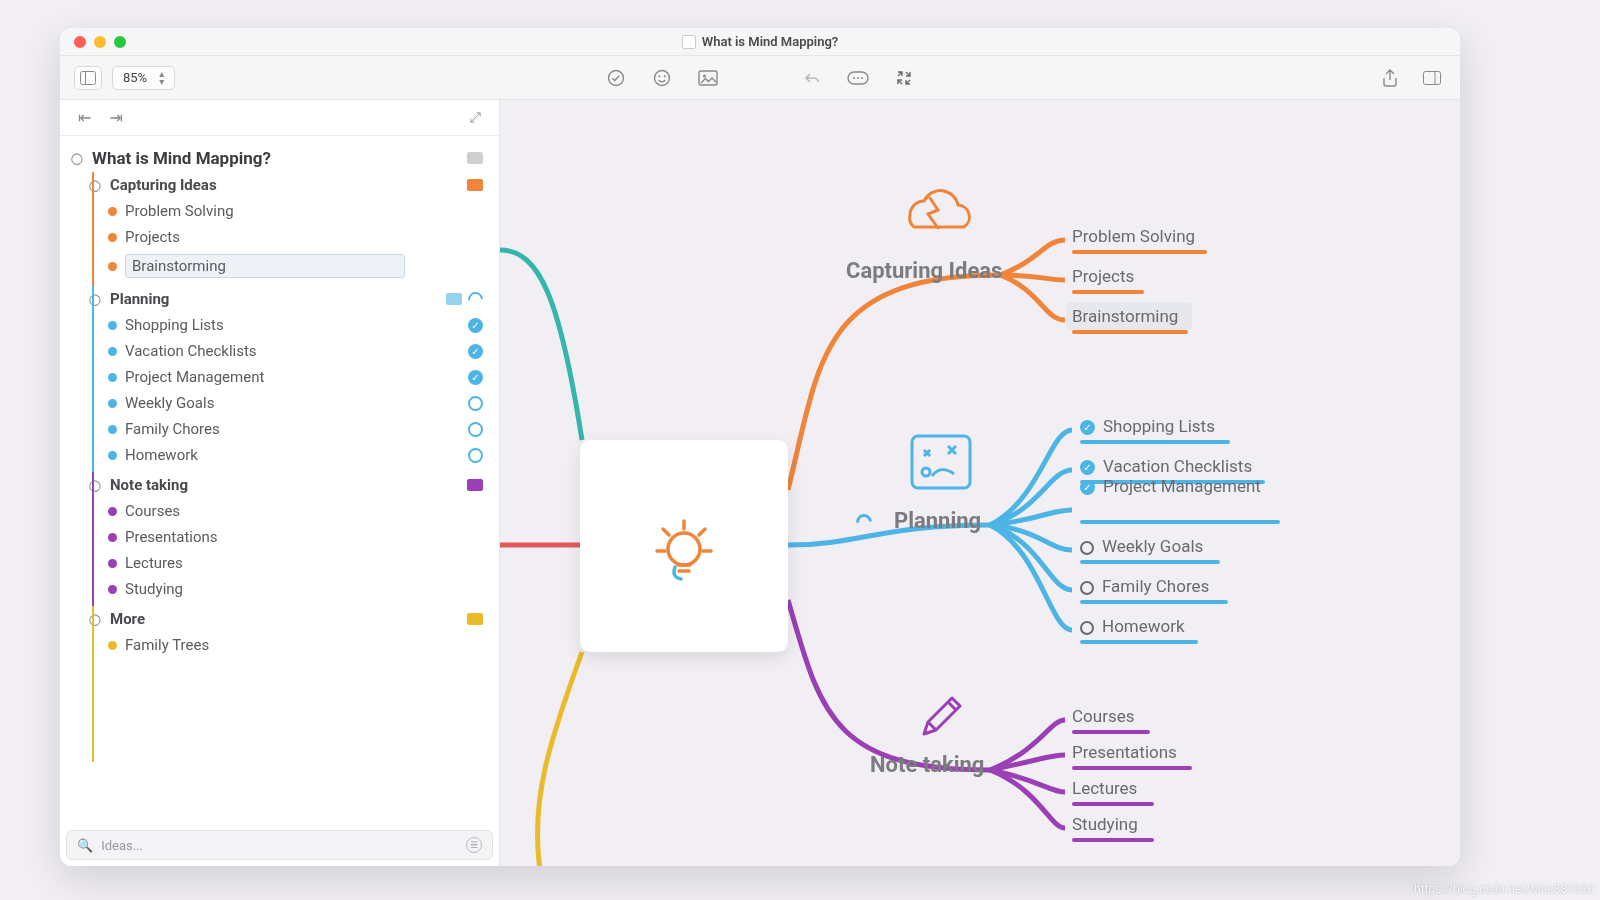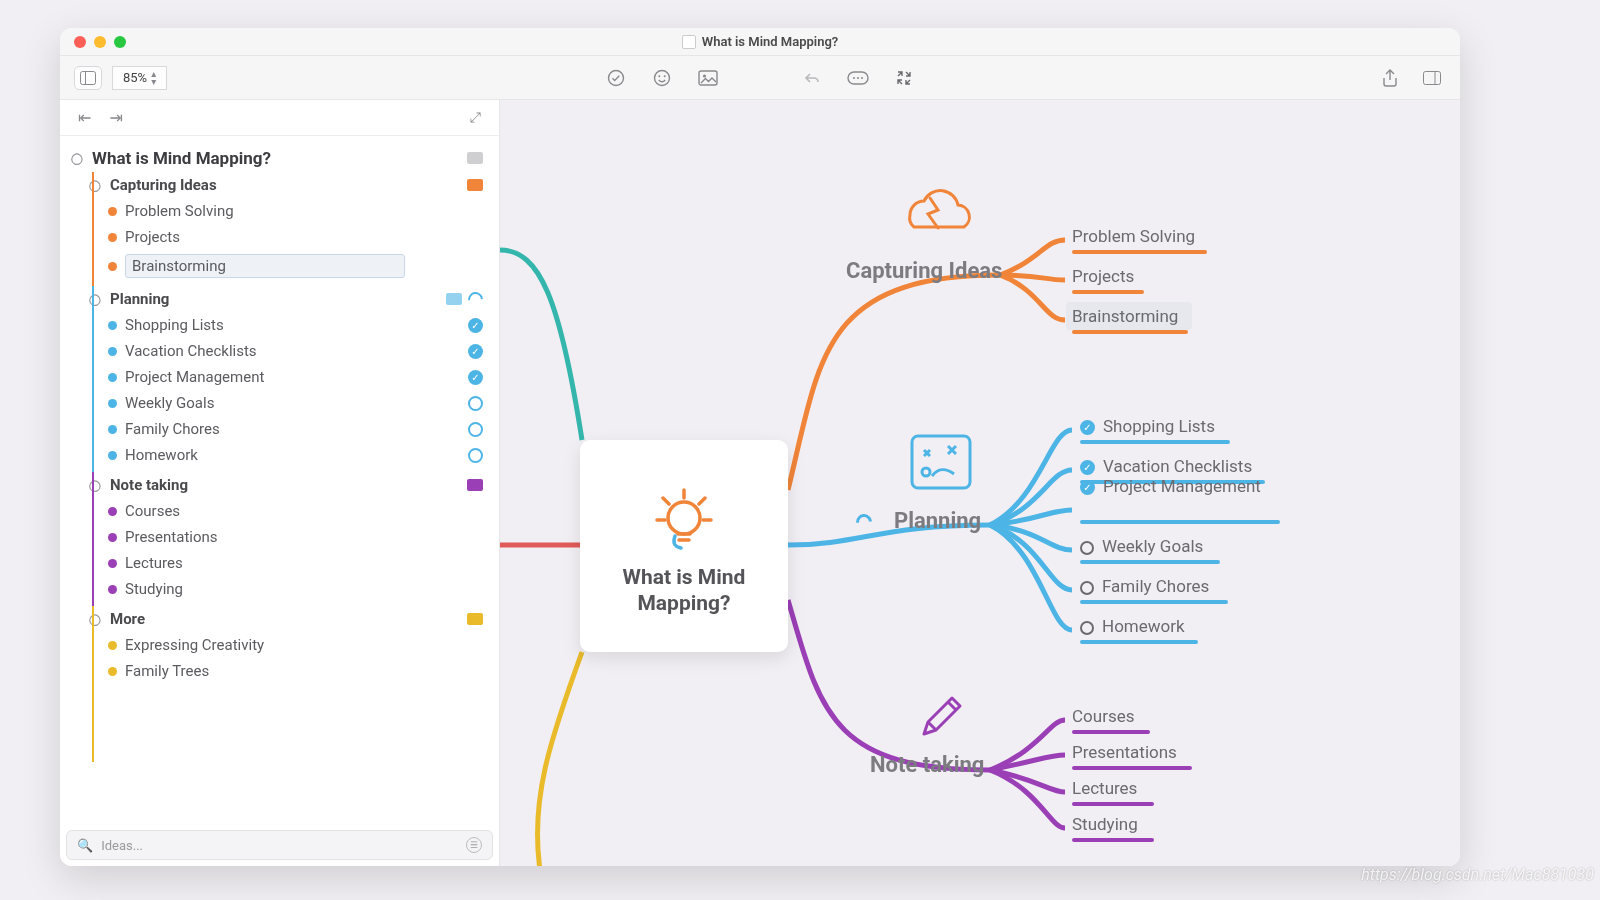--- a/index.html
+++ b/index.html
@@ -13,21 +13,21 @@
   .titlebar { height: 28px; display:flex; align-items:center; position:relative; border-bottom:1px solid #e6e6e8; background:#f6f6f7;}
   .traffic { display:flex; gap:8px; padding-left:14px; }
   .dot { width:12px; height:12px; border-radius:50%; }
   .dot.red{background:#ff5f57;} .dot.yellow{background:#febc2e;} .dot.green{background:#28c840;}
   .title-center { position:absolute; left:0; right:0; text-align:center; font-size:13px; color:#4a4a4a; font-weight:600; display:flex; align-items:center; justify-content:center; gap:6px;}
   .title-center .doc-icon{width:14px;height:14px;background:#fff;border:1px solid #ccc;border-radius:2px;display:inline-block;}
   
   .toolbar { height:44px; display:flex; align-items:center; padding:0 14px; border-bottom:1px solid #e6e6e8; background:#f6f6f7; gap:10px;}
   .tb-btn{width:28px;height:24px;border-radius:5px;display:flex;align-items:center;justify-content:center;color:#7a7a7e;}
   .tb-btn.box{border:1px solid #d9d9dc;background:#fdfdfd;}
-  .zoom{display:flex;align-items:center;gap:4px;border:1px solid #d9d9dc;background:#fdfdfd;border-radius:0;padding:3px 10px;color:#444;font-size:13px;}
+  .zoom{display:flex;align-items:center;gap:12px;border:1px solid #d9d9dc;background:#fdfdfd;border-radius:5px;padding:3px 10px;color:#444;font-size:13px;}
   .zoom .chev{font-size:10px;color:#8a8a8e;line-height:8px;}
   .tb-center{position:absolute;left:0;right:0;display:flex;justify-content:center;gap:18px;pointer-events:none;}
   .tb-center .tb-btn{pointer-events:auto;}
   .tb-right{margin-left:auto;display:flex;gap:14px;}
   
   .body{flex:1;display:flex;min-height:0;}
   .sidebar{width:440px;border-right:1px solid #e6e6e8;display:flex;flex-direction:column;background:#fff;}
   .side-top{height:36px;display:flex;align-items:center;padding:0 18px;border-bottom:1px solid #eee;color:#8a8a8e;}
   .side-top .sp{margin-left:auto;}
   .outline{flex:1;overflow-y:auto;padding:8px 12px 40px 6px;}
@@ -54,21 +54,21 @@
   }
   .central .title{font-size:21px;font-weight:700;color:#545459;text-align:center;line-height:1.25;}
   .branch-label{position:absolute;font-size:22px;font-weight:700;color:#7b7b80;}
   .leaf{position:absolute;font-size:17px;color:#6a6a6f;padding-bottom:4px;}
   .uline{position:absolute;height:4px;border-radius:3px;}
   .leaf .ck{display:inline-flex;width:15px;height:15px;border-radius:50%;margin-right:8px;vertical-align:middle;align-items:center;justify-content:center;font-size:10px;color:#fff;}
   .leaf .rg{display:inline-block;width:14px;height:14px;border-radius:50%;border:2px solid;margin-right:8px;vertical-align:middle;}
   .sel-box{position:absolute;background:#e6e8ee;border-radius:4px;}
   svg.net{position:absolute;inset:0;width:100%;height:100%;}
   .branch-icon{position:absolute;}
-  .watermark{position:absolute;right:6px;bottom:16px;font-size:16px;color:rgba(255,255,255,.85);text-shadow:0 0 2px rgba(0,0,0,.3);font-style:italic;}
+  .watermark{position:absolute;right:6px;bottom:4px;font-size:12px;color:rgba(255,255,255,.85);text-shadow:0 0 2px rgba(0,0,0,.3);}
   
   .c-orange{color:#f08438;} .b-orange{background:#f08438;}
   .c-blue{color:#4db4e6;} .b-blue{background:#4db4e6;} .bd-blue{border-color:#4db4e6;}
   .c-purple{color:#9a3fb5;} .b-purple{background:#9a3fb5;}
   .c-yellow{color:#e9bb2a;} .b-yellow{background:#e9bb2a;}
 </style>
 </head>
 <body>
 
 <div class="window">
@@ -273,24 +273,20 @@
           </div>
 
         <div class="row cat indent1" style="position:relative;margin-top:4px;">
           <span style="position:absolute;left:26px;top:0;bottom:-130px;width:2px;" class="b-yellow"></span>
           <span class="chev c-yellow">◯</span>
           <span>More</span>
           <span class="tail">
               <span class="badge-img b-yellow"></span>
             </span>
         </div>
-        <div class="row indent2">
-            <span class="bullet b-yellow"></span>
-            <span>Expressing Creativity</span>
-          </div>
         <div class="row indent2">
             <span class="bullet b-yellow"></span>
             <span>Family Trees</span>
           </div>
       </div>
 
       <div class="search">
         <span class="sicon">🔍</span>
         <span style="flex:1;" id="searchph">Ideas...</span>
         <span class="clear">☰</span>
@@ -331,23 +327,20 @@
 
       <div class="central">
         <svg width="78" height="78" viewBox="0 0 78 78">
           <g stroke="#f08438" stroke-width="3.5" fill="none" stroke-linecap="round">
             <circle cx="39" cy="42" r="16"></circle>
             <path d="M33 58 h12 M34 64 h10"></path>
             <path d="M39 14 v8 M18 22 l6 6 M60 22 l-6 6 M12 44 h8 M58 44 h8"></path>
           </g>
           <path d="M30 60 c-2 6 -2 10 6 12" stroke="#4db4e6" stroke-width="3.5" fill="none" stroke-linecap="round"></path>
         </svg>
-        <div class="title">
-          <span>What is Mind</span><br><span>Mapping?</span>
-        </div>
       </div>
 
       <div class="branch-icon" style="left:390px;top:70px;">
         <svg width="90" height="70" viewBox="0 0 90 70">
             <g stroke="#f08438" stroke-width="3" fill="none">
               <path d="M20 45a14 14 0 0114-14 18 18 0 0134 4 12 12 0 016 22H24a12 12 0 01-4-12z"></path>
               <path d="M40 28 l8 12 -10 4 10 14" stroke-linecap="round"></path>
             </g>
           </svg>
       </div>

